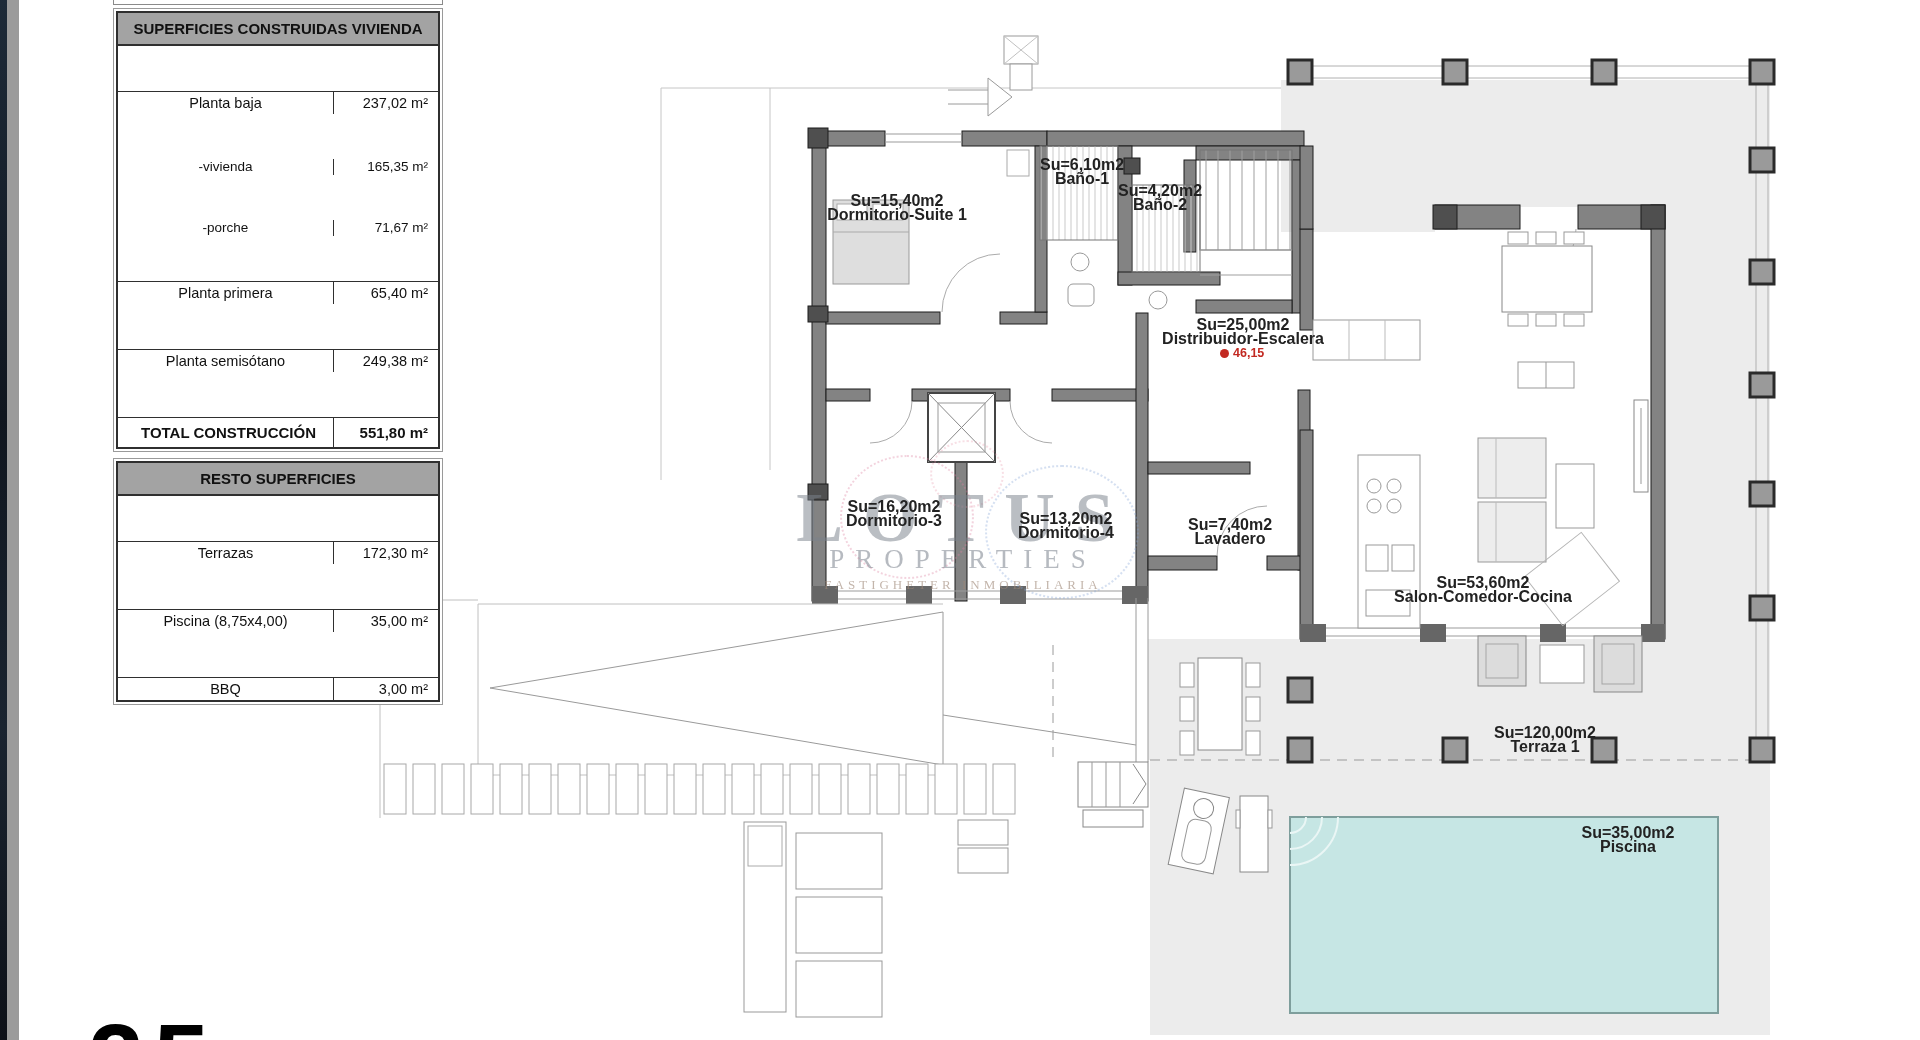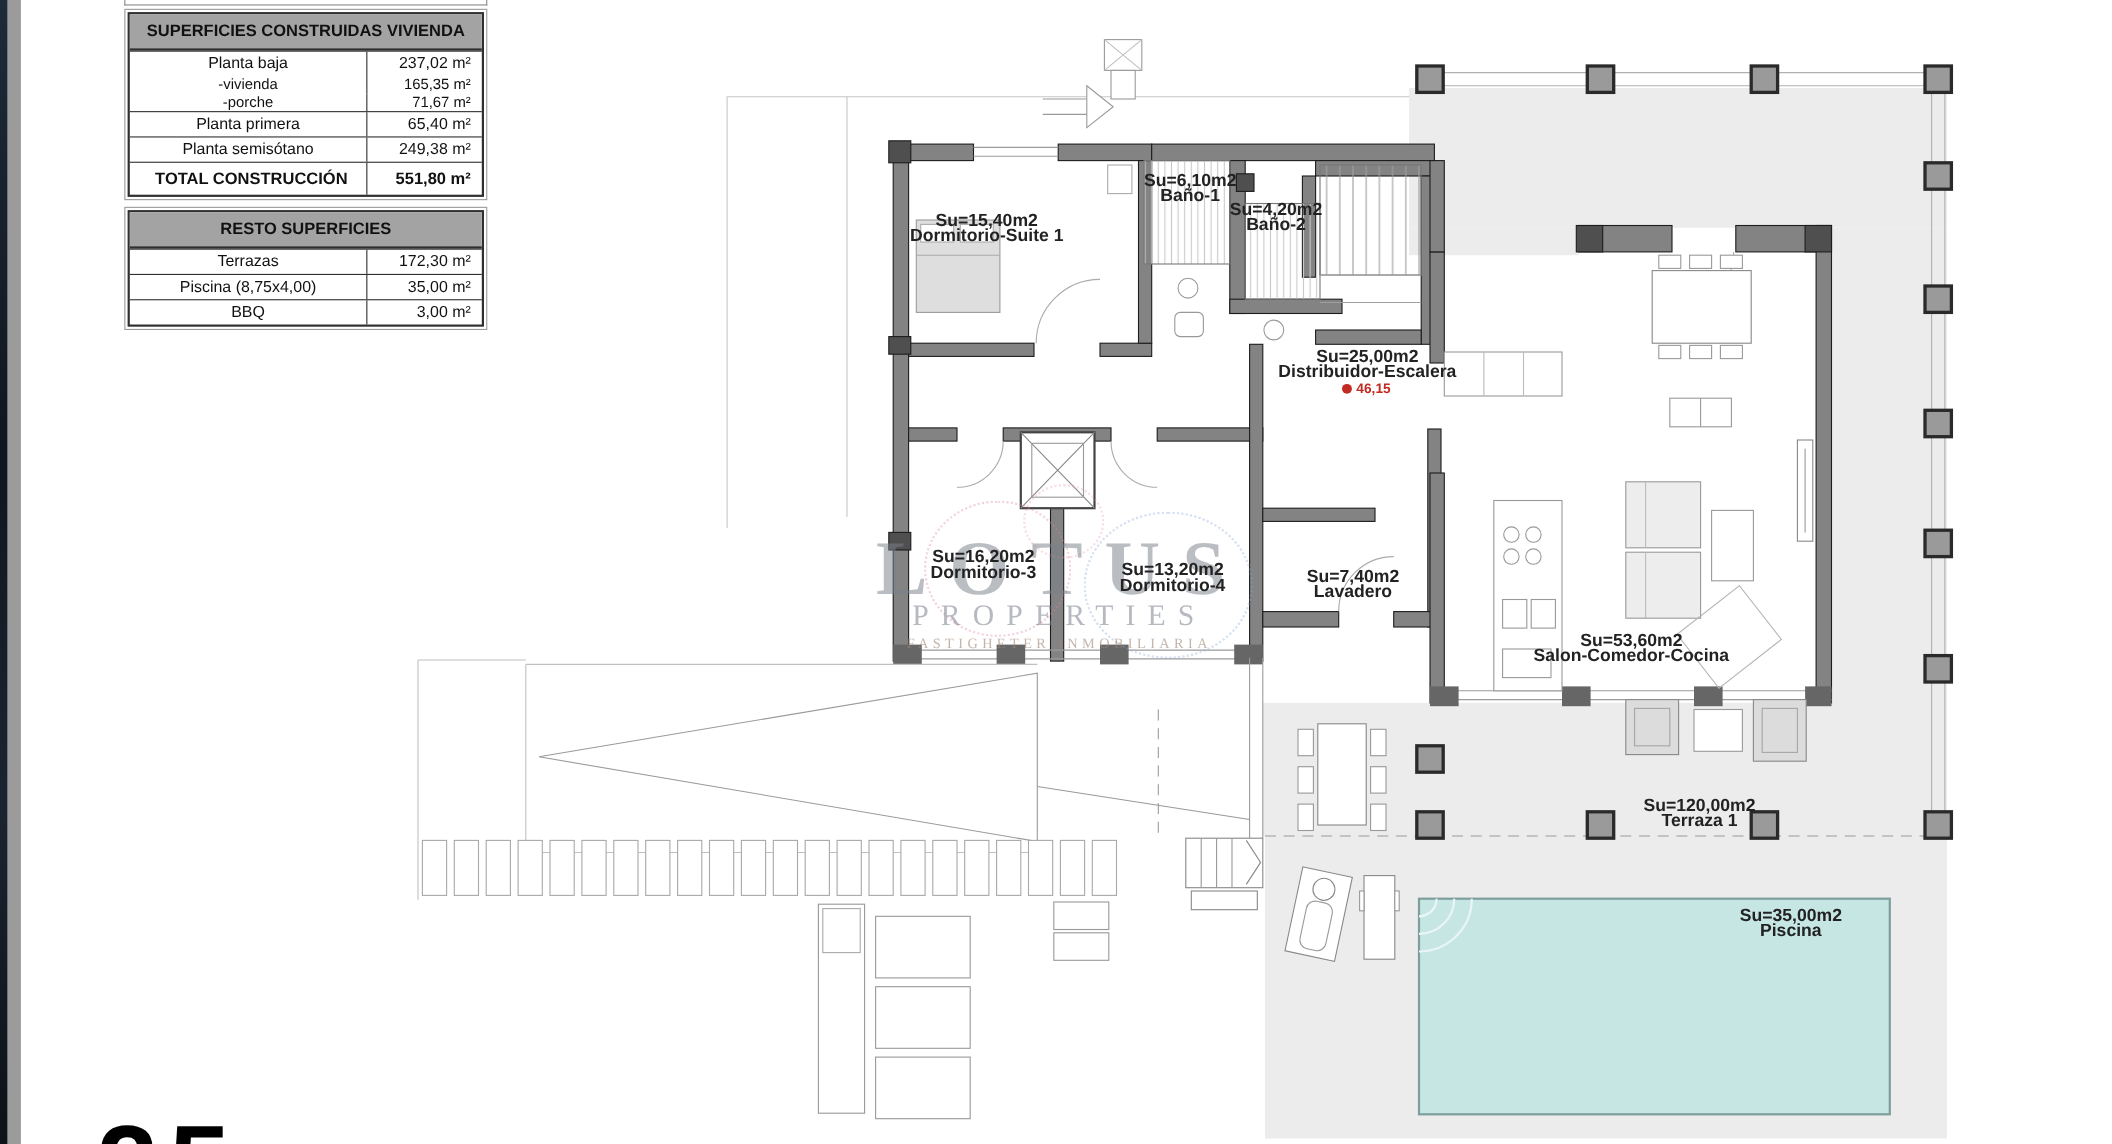--- a/index.html
+++ b/index.html
@@ -31,21 +31,21 @@
           font-size:12.5px;font-weight:bold;color:#c22a22;}
   .marker .dot{width:9px;height:9px;border-radius:50%;background:#c22a22;}
   
   .tables-wrap{position:absolute;left:113px;top:0;width:330px;z-index:5;}
   .cutstrip{height:4px;border-left:1px solid #8a8a8a;border-right:1px solid #8a8a8a;
             border-bottom:1px solid #8a8a8a;background:#fff;}
   .tbl-outer{border:1px solid #9a9a9a;padding:2px;background:#fff;margin-top:3px;}
   .tbl{border:2px solid #2f2f2f;}
   .tbl-title{background:#a3a3a3;border-bottom:2px solid #2f2f2f;text-align:center;
              font-size:15px;font-weight:bold;padding:7px 0;}
-  .trow{display:grid;grid-template-columns:215px 1fr;border-top:1px solid #2f2f2f;}
+  .trow{display:grid;grid-template-columns:215px 1fr;border-top:1px solid #2f2f2f;margin-top:45px;}
   .trow:first-of-type{border-top:none;}
   .trow .lab{text-align:center;font-size:14.5px;padding:3px 0;}
   .trow .val{text-align:right;font-size:14.5px;padding:3px 10px 3px 0;border-left:1px solid #2f2f2f;}
   .trow.sub .lab,.trow.sub .val{font-size:13.5px;padding-top:0;padding-bottom:1px;}
   .trow.sub{border-top:none;}
   .trow.total .lab,.trow.total .val{font-weight:bold;font-size:15px;padding:6px 10px 6px 0;}
   .trow.total .lab{padding-left:6px;text-align:center;padding-right:0;}
   
   .pagenum{position:absolute;left:88px;top:1012px;height:28px;overflow:hidden;z-index:5;
            font-size:100px;line-height:0.95;font-weight:bold;letter-spacing:10px;color:#000;}

